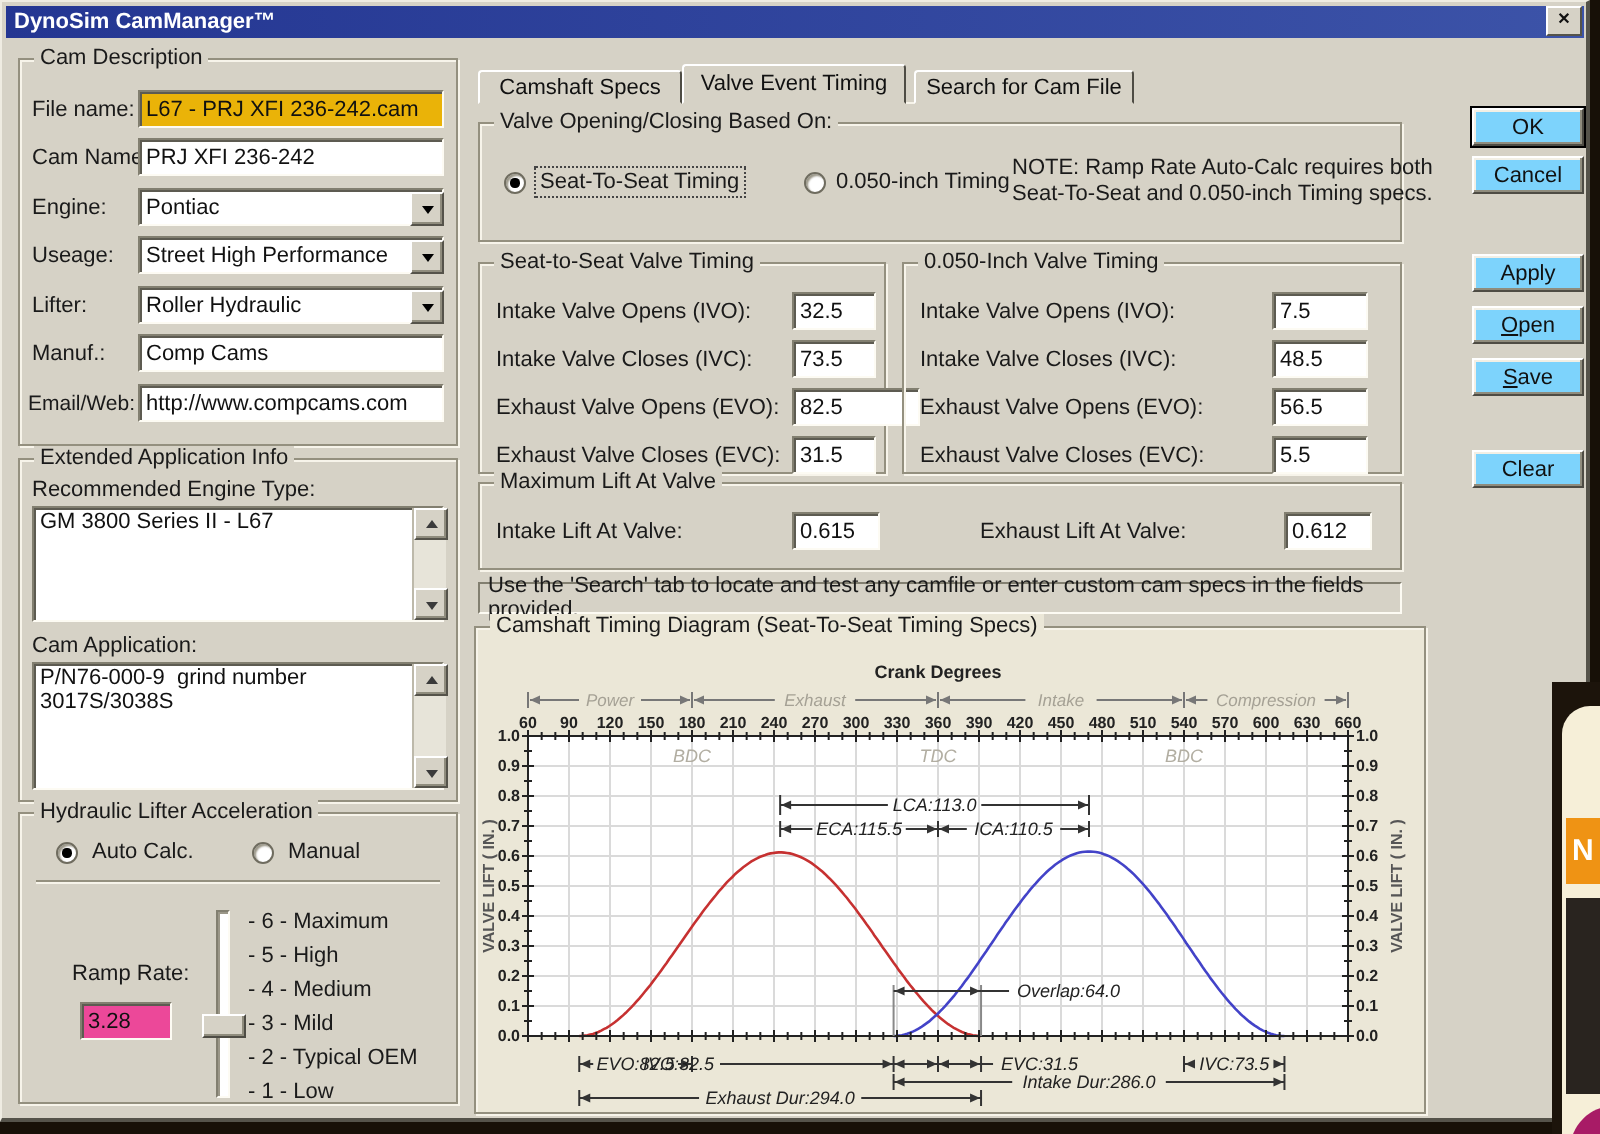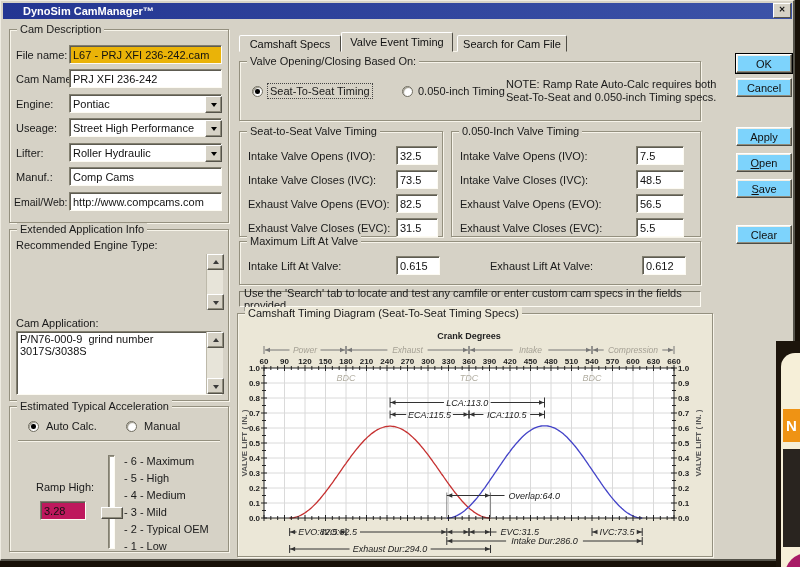--- a/index.html
+++ b/index.html
@@ -1,21 +1,21 @@
 <!DOCTYPE html>
 <html><head>
 <meta charset="utf-8">
 <style>
   html,body{margin:0;padding:0;}
   body{width:800px;height:567px;position:relative;background:#171007;font-family:"Liberation Sans",sans-serif;overflow:hidden;}
   .dlg{position:absolute;left:0;top:0;width:795px;height:561px;background:#d6d2c6;
        border-top:1px solid #efece2;border-left:1px solid #efece2;border-right:2px solid #55534a;border-bottom:2px solid #55534a;box-sizing:border-box;}
   .titlebar{position:absolute;left:2px;top:2px;width:789px;height:16px;
        background:linear-gradient(to right,#243692,#3c53a8);color:#fff;font-size:11px;font-weight:bold;
-       display:flex;align-items:center;padding-left:20px;box-sizing:border-box;}
+       display:flex;align-items:center;padding-left:4px;box-sizing:border-box;}
   .xbtn{position:absolute;right:2px;top:1.5px;width:16px;height:13px;background:#d6d2c6;
        border:1px solid;border-color:#fff #55534a #55534a #fff;font-size:8px;font-weight:bold;color:#111;
        display:flex;align-items:center;justify-content:center;line-height:1;}
   .grp{position:absolute;border:1px solid #94907f;box-shadow:1px 1px 0 #f7f4ea, inset 1px 1px 0 #f7f4ea;box-sizing:border-box;}
   .grp>.legend{position:absolute;top:-7px;left:7px;background:#d6d2c6;padding:0 3px;font-size:11px;color:#1a1a1a;white-space:nowrap;}
   .lbl{position:absolute;font-size:11px;color:#1a1a1a;white-space:nowrap;}
   .inp{position:absolute;background:#fff;border:1px solid;border-color:#827f70 #fdfbf3 #fdfbf3 #827f70;
        box-shadow:inset 1px 1px 0 #5d5b51;font-family:"Liberation Sans",sans-serif;font-size:11px;color:#111;
        padding:0 3px;box-sizing:border-box;height:19px;}
   .inp.ro{background:#eab308;}
@@ -95,20 +95,21 @@
     <span class="lbl" style="left:6px;top:141px;">Manuf.:</span>
     <input class="inp" style="left: 59px; top: 137px; width: 153px;" value="Comp Cams">
 
     <span class="lbl" style="left:4px;top:166px;font-size:10.5px;">Email/Web:</span>
     <input class="inp" style="left: 59px; top: 162px; width: 153px;" value="http://www.compcams.com">
   </div>
 
   <div class="grp" style="left:8px;top:228px;width:220px;height:172px;">
     <span class="legend">Extended Application Info</span>
     <span class="lbl" style="left:6px;top:9px;">Recommended Engine Type:</span>
+    <textarea class="tarea" style="left: 6px; top: 23px; width: 206px; height: 58px;">GM 3800 Series II - L67</textarea>
     <div class="sbar" style="left:196px;top:24px;height:56px;">
       <span class="sbtn" style="top:0;">
           <i class="tri-up"></i>
         </span>
       <span class="sbtn" style="bottom:0;top:auto;">
           <i class="tri-dn"></i>
         </span>
     </div>
     <span class="lbl" style="left:6px;top:87px;">Cam Application:</span>
     <textarea class="tarea" style="left: 6px; top: 101px; width: 206px; height: 64px;">P/N76-000-9  grind number
@@ -117,29 +118,29 @@
       <span class="sbtn" style="top:0;">
           <i class="tri-up"></i>
         </span>
       <span class="sbtn" style="bottom:0;top:auto;">
           <i class="tri-dn"></i>
         </span>
     </div>
   </div>
 
   <div class="grp" style="left:8px;top:405px;width:220px;height:146px;">
-    <span class="legend">Estimated Typical Acceleration</span>
+    <span class="legend">Hydraulic Lifter Acceleration</span>
     <span class="radio sel" style="left:18px;top:14px;"></span>
     <span class="lbl" style="left:36px;top:13px;">Auto Calc.</span>
     <span class="radio" style="left:116px;top:14px;"></span>
     <span class="lbl" style="left:134px;top:13px;">Manual</span>
     <div class="etchline" style="left:8px;top:33px;width:202px;"></div>
 
-    <span class="lbl" style="left:26px;top:74px;">Ramp High:</span>
-    <div class="inp" style="left:30px;top:94px;width:46px;height:19px;background:#be185d;display:flex;align-items:center;">3.28</div>
+    <span class="lbl" style="left:26px;top:74px;">Ramp Rate:</span>
+    <div class="inp" style="left:30px;top:94px;width:46px;height:19px;background:#ec4899;display:flex;align-items:center;">3.28</div>
 
     <div class="slider-track" style="left:98px;top:48px;height:92px;"></div>
     <div class="slider-thumb" style="left:91px;top:100px;width:20px;height:10px;"></div>
 
     <span class="lbl" style="left:114px;top:48px;">- 6 - Maximum</span>
     <span class="lbl" style="left:114px;top:65px;">- 5 - High</span>
     <span class="lbl" style="left:114px;top:82px;">- 4 - Medium</span>
     <span class="lbl" style="left:114px;top:99px;">- 3 - Mild</span>
     <span class="lbl" style="left:114px;top:116px;">- 2 - Typical OEM</span>
     <span class="lbl" style="left:114px;top:133px;">- 1 - Low</span>
@@ -166,21 +167,21 @@
     <span class="lbl" style="left:266px;top:29px;">Seat-To-Seat and 0.050-inch Timing specs.</span>
   </div>
 
   <div class="grp" style="left:238px;top:130px;width:204px;height:106px;">
     <span class="legend">Seat-to-Seat Valve Timing</span>
     <span class="lbl" style="left:8px;top:18px;">Intake Valve Opens (IVO):</span>
     <input class="inp" style="left: 156px; top: 14px; width: 42px;" value="32.5">
     <span class="lbl" style="left:8px;top:42px;">Intake Valve Closes (IVC):</span>
     <input class="inp" style="left: 156px; top: 38px; width: 42px;" value="73.5">
     <span class="lbl" style="left:8px;top:66px;">Exhaust Valve Opens (EVO):</span>
-    <input class="inp" style="left: 156px; top: 62px; width: 42px;" value="82.5">
+    <input class="inp" style="left: 156px; top: 62px; width: 64px;" value="82.5">
     <span class="lbl" style="left:8px;top:90px;">Exhaust Valve Closes (EVC):</span>
     <input class="inp" style="left: 156px; top: 86px; width: 42px;" value="31.5">
   </div>
 
   <div class="grp" style="left:450px;top:130px;width:250px;height:106px;">
     <span class="legend">0.050-Inch Valve Timing</span>
     <span class="lbl" style="left:8px;top:18px;">Intake Valve Opens (IVO):</span>
     <input class="inp" style="left: 184px; top: 14px; width: 48px;" value="7.5">
     <span class="lbl" style="left:8px;top:42px;">Intake Valve Closes (IVC):</span>
     <input class="inp" style="left: 184px; top: 38px; width: 48px;" value="48.5">

